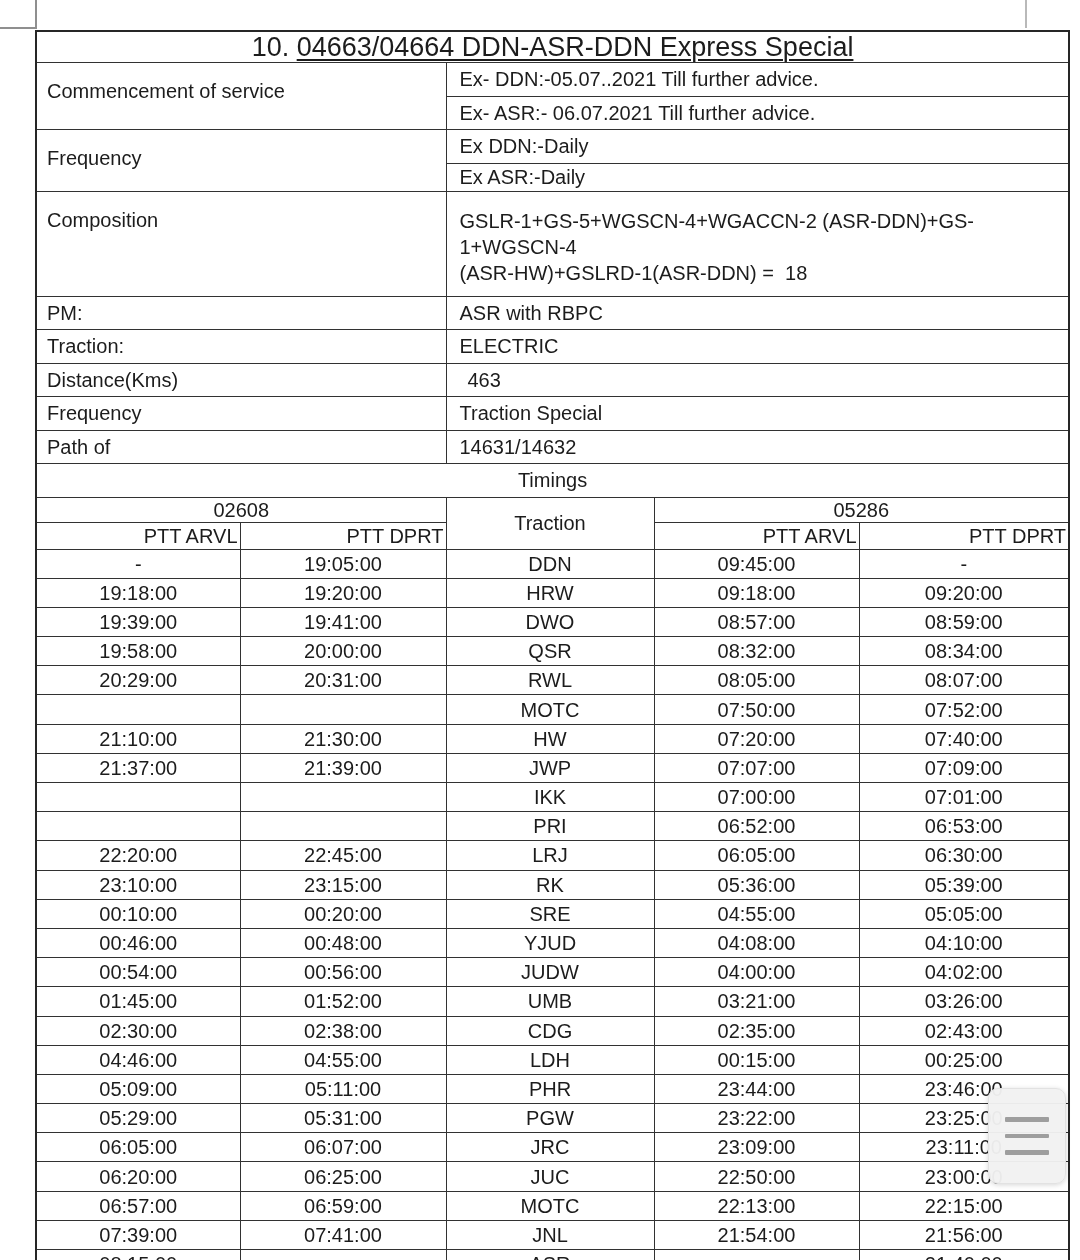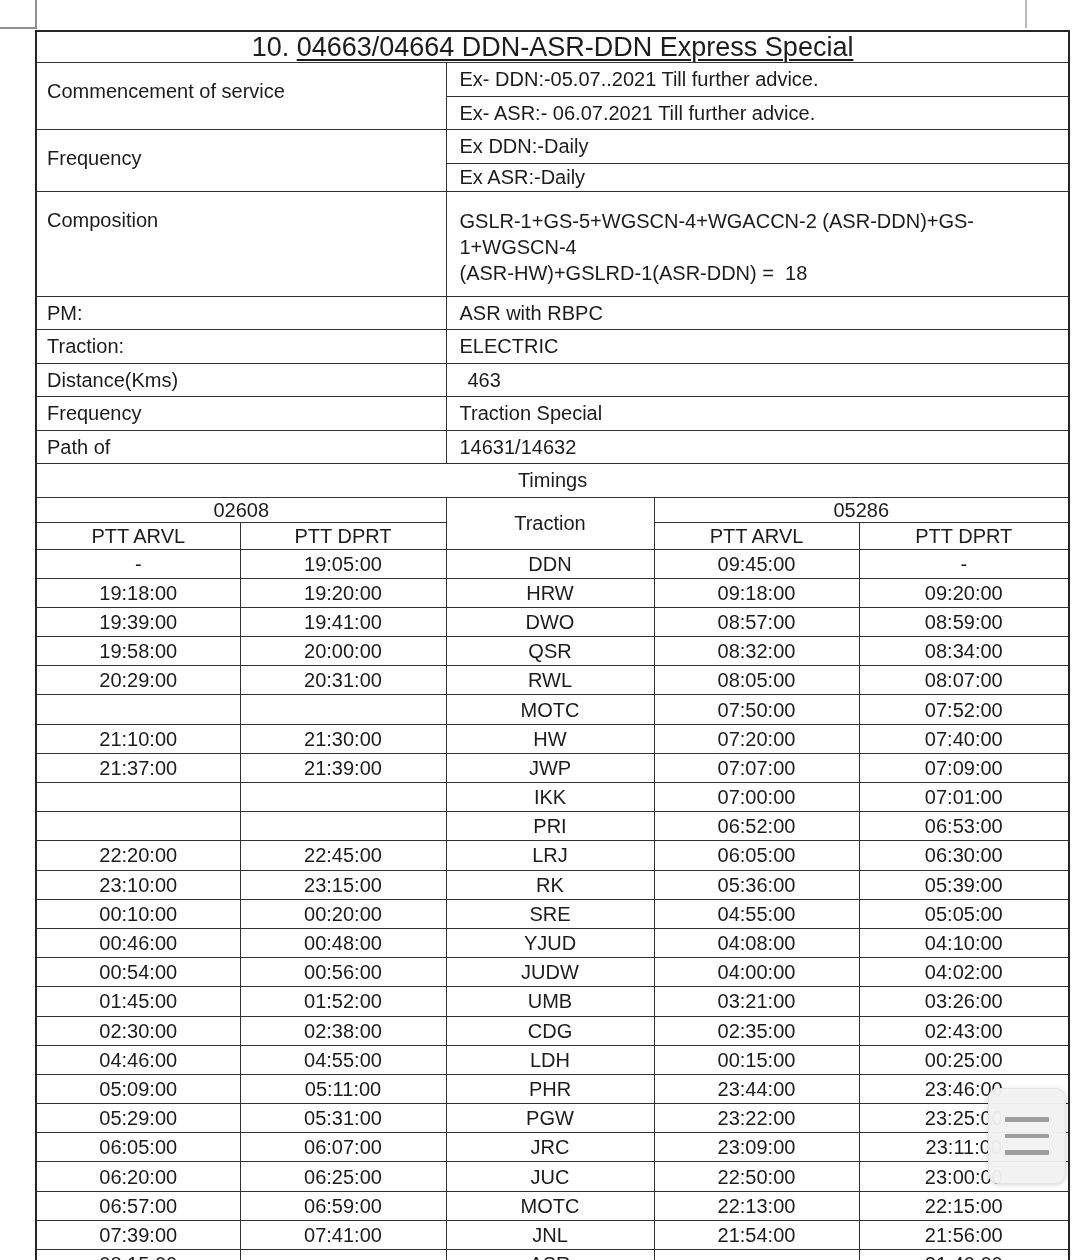--- a/index.html
+++ b/index.html
@@ -35,21 +35,21 @@
   }
   td.lbl { padding-left: 10px; }
   td.top { vertical-align: top; padding-top: 16px; }
   td.c-center { text-align: center; padding: 0 2px; }
   .r-title td   { height: 30px; font-size: 27px; }
   .r-freq2 td   { height: 27px; }
   .r-comp td    { height: 88px; }
   .r-comp .comp-line { white-space: pre; line-height: 26px; }
   td.val-indent { padding-left: 21px; }
   .r-h1 td      { height: 24px; }
-  .r-h2 td      { height: 26px; }
+  .r-h2 td      { height: 26px; text-align: right; }
   .r-data td    { height: 28.2px; }
   .underlined { text-decoration: underline; text-decoration-thickness: 2px; text-underline-offset: 3px; }
 
   
   .scroll-widget {
     position: absolute; left: 988px; top: 1088px;
     width: 76px; height: 94px;
     background: rgba(241,241,241,0.96);
     border: 1px solid #e2e2e2;
     border-radius: 10px;

